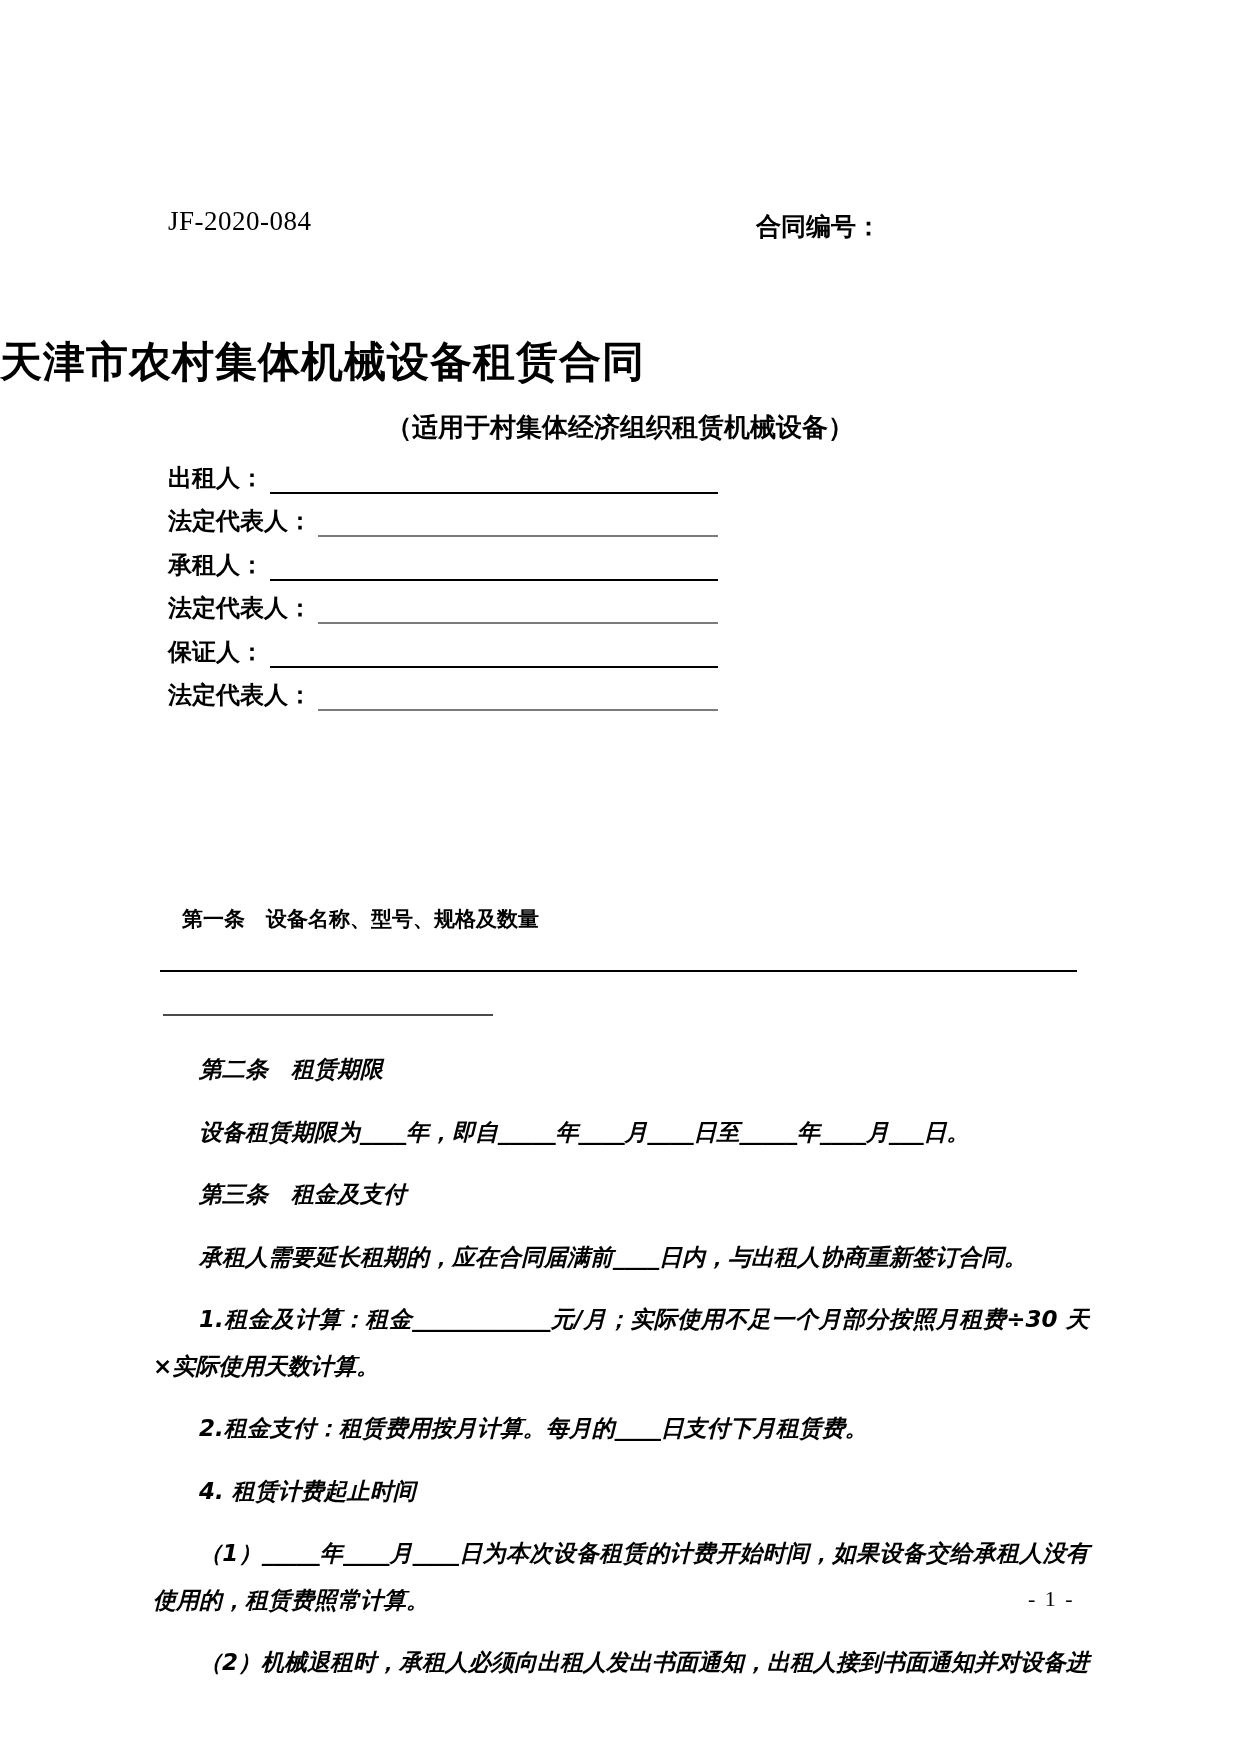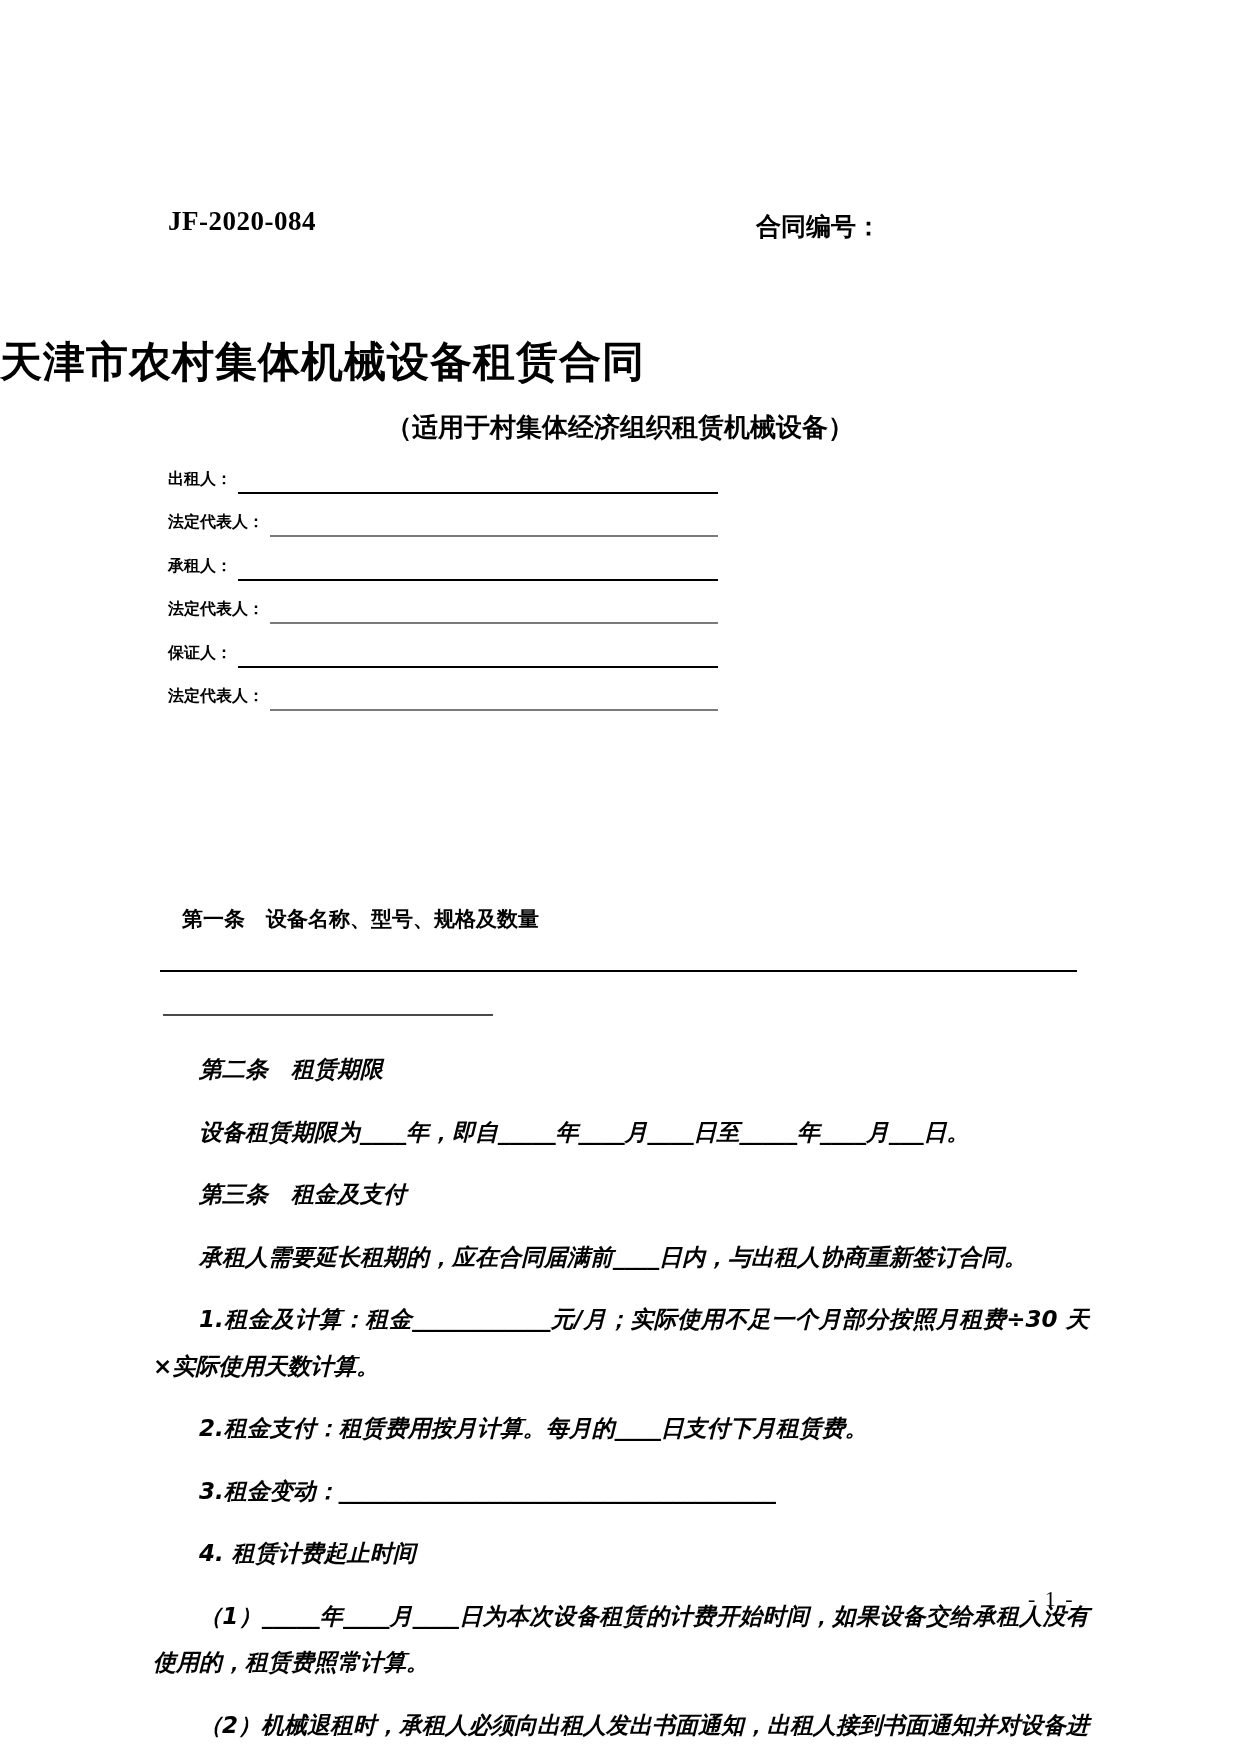--- a/index.html
+++ b/index.html
@@ -8,37 +8,37 @@
     width:1240px;height:1754px;
     background:#ffffff;
     color:#000;
     font-family:"DejaVu Sans","Liberation Sans",sans-serif;
     font-weight:700;
     overflow:hidden;
   }
   .doc-code{
     position:absolute;left:168px;top:206px;
     font-family:"Liberation Serif","DejaVu Serif",serif;
-    font-weight:700;font-size:27px;letter-spacing:.5px;
+    font-weight:400;font-size:27px;letter-spacing:.5px;
   }
   .contract-no{
     position:absolute;left:756px;top:210px;
     font-size:25px;
   }
   .title{
     position:absolute;left:0;top:334px;width:100%;margin:0;
     text-align:left;font-size:42px;font-weight:700;letter-spacing:1px;
   }
   .subtitle{
     position:absolute;left:0;top:410px;width:100%;
     text-align:center;font-size:26px;
   }
   .parties{position:absolute;left:168px;top:450px;width:550px;}
   .party-row{display:flex;align-items:flex-end;height:43.5px;}
-  .party-label{font-size:16px;line-height:31px;white-space:nowrap;}
+  .party-label{font-size:24px;line-height:31px;white-space:nowrap;}
   .party-blank{flex:1;margin-left:6px;height:27px;border-bottom:2px solid #000;}
   .party-row.alt .party-blank{border-bottom:2px solid #7b7b7b;}
   .para{
     font-size:23px;line-height:47.5px;
     text-align:justify;word-break:break-all;
   }
   .indent{text-indent:2em;}
   .preamble{position:absolute;left:137px;top:753px;width:968px;margin:0;}
   .article1-heading{
     position:absolute;left:140px;top:905px;width:968px;
@@ -102,21 +102,20 @@
   <div class="rule rule1"></div>
   <div class="rule rule2"></div>
 
   <div class="articles-body">
     <div class="line">第二条　租赁期限</div>
     <div class="line">设备租赁期限为____年，即自_____年____月____日至_____年____月___日。</div>
     <div class="line">第三条　租金及支付</div>
     <div class="line">承租人需要延长租期的，应在合同届满前____日内，与出租人协商重新签订合同。</div>
     <div class="line">1.租金及计算：租金____________元/月；实际使用不足一个月部分按照月租费÷30 天×实际使用天数计算。</div>
     <div class="line">2.租金支付：租赁费用按月计算。每月的____日支付下月租赁费。</div>
-    <div class="line">3.租金变动：______________________________________</div>
     <div class="line">4. 租赁计费起止时间</div>
     <div class="line">（1）_____年____月____日为本次设备租赁的计费开始时间，如果设备交给承租人没有使用的，租赁费照常计算。</div>
     <div class="line">（2）机械退租时，承租人必须向出租人发出书面通知，出租人接到书面通知并对设备进</div>
   </div>
 
   <div class="page-num">- 1 -</div>
 
 </div>
 
 </body></html>

